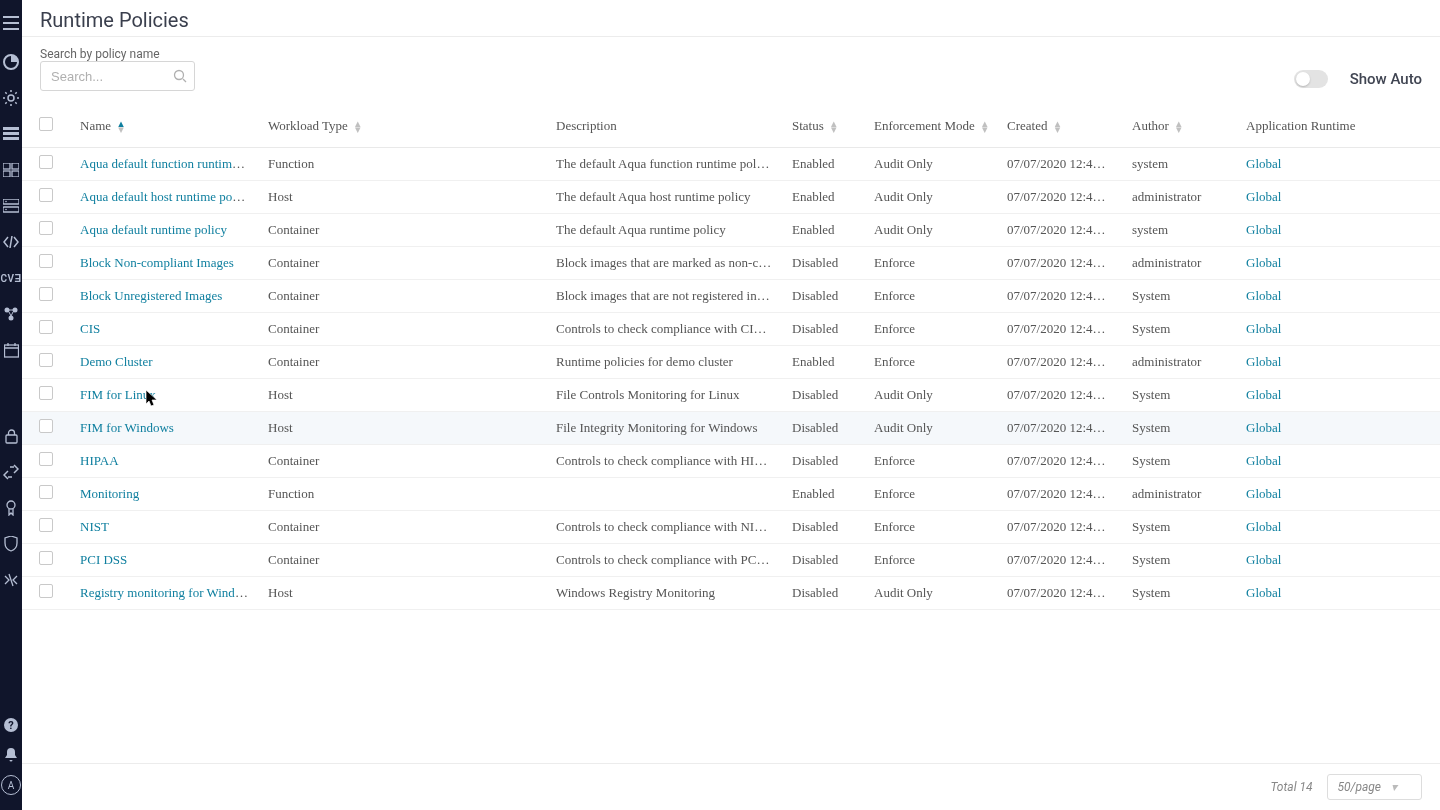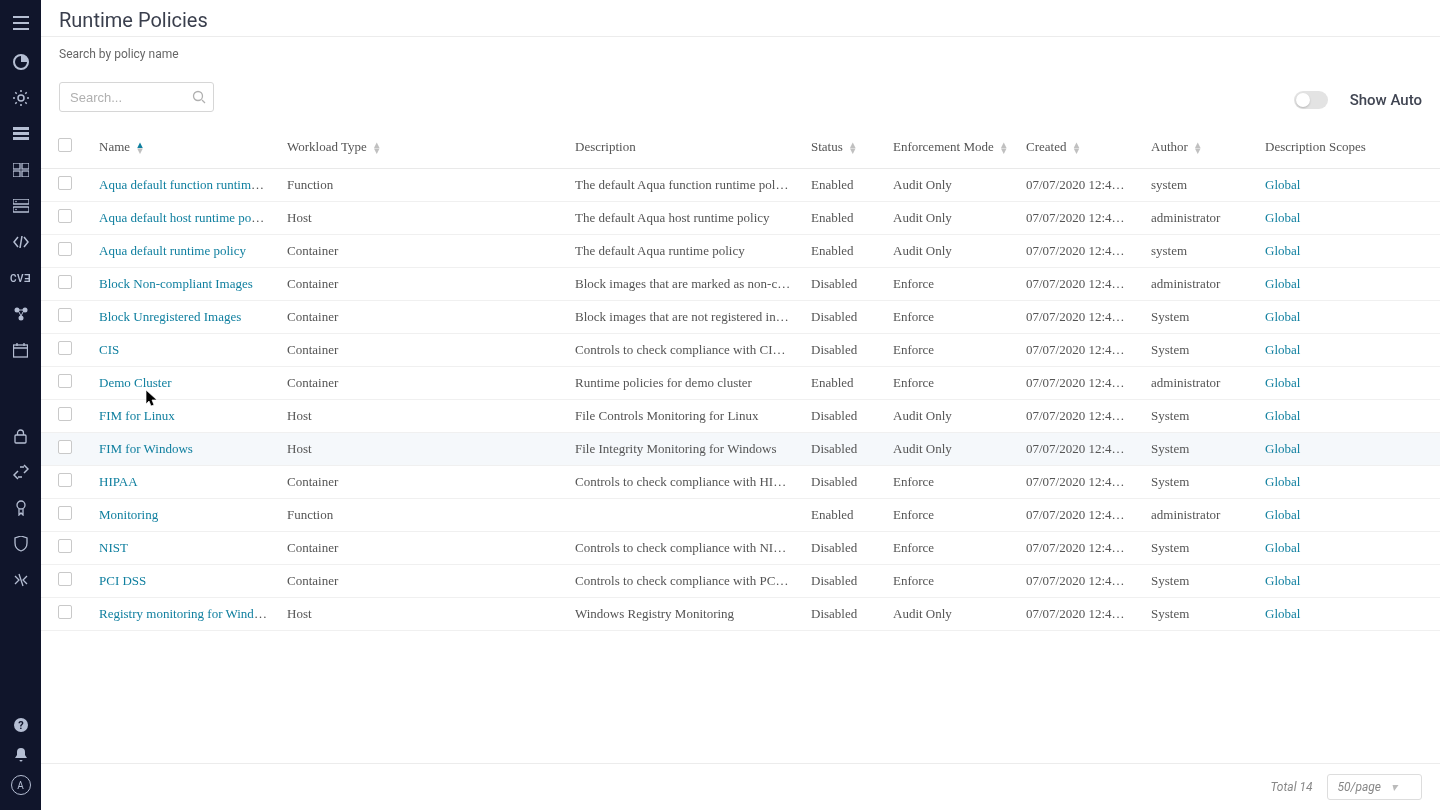--- a/index.html
+++ b/index.html
@@ -1,21 +1,21 @@
 <!DOCTYPE html>
 <html><head>
 <meta charset="utf-8">
 <style>
 * { box-sizing: border-box; margin: 0; padding: 0; }
 html, body { height: 100%; font-family: -apple-system, BlinkMacSystemFont, "Segoe UI", Roboto, Helvetica, Arial, sans-serif; }
 body { display: flex; background: #fff; color: #333; overflow: hidden; }
 
 
 .sidebar {
-  width: 41px; background: #10152b; color: #9aa0b8; display: flex; flex-direction: column;
+  width: 22px; background: #10152b; color: #9aa0b8; display: flex; flex-direction: column;
   align-items: center; padding-top: 6px; flex-shrink: 0;
 }
 .side-icon {
   width: 41px; height: 36px; display: flex; align-items: center; justify-content: center;
   cursor: pointer; color: #b5bed3; font-size: 16px;
 }
 .side-icon.menu { height: 34px; margin-bottom: 4px; }
 .side-spacer { flex: 1; }
 .side-footer { display: flex; flex-direction: column; align-items: center; padding-bottom: 10px; }
 .side-footer .side-icon { height: 30px; }
@@ -24,21 +24,21 @@
   display: flex; align-items: center; justify-content: center; font-size: 10px;
 }
 .cve-text { font-size: 10px; font-weight: 600; letter-spacing: 0.5px; }
 
 
 .main { flex: 1; display: flex; flex-direction: column; min-width: 0; }
 .header { padding: 8px 18px 4px; border-bottom: 1px solid #ececec; }
 .page-title { font-size: 20px; font-weight: 400; color: #3a3f4d; }
 
 .toolbar { display: flex; align-items: flex-end; padding: 10px 18px 14px; gap: 12px; }
-.search-group { display: flex; flex-direction: column; gap: 21px; }
+.search-group { display: flex; flex-direction: column; gap: 0; }
 .search-label { font-size: 12px; color: #666; }
 .search-wrap { position: relative; width: 155px; }
 .search-input {
   width: 100%; height: 30px; border: 1px solid #d6d6d6; border-radius: 3px;
   padding: 0 28px 0 10px; font-size: 13px; color: #555; outline: none;
 }
 .search-input::placeholder { color: #b0b0b0; }
 .search-icon { position: absolute; right: 8px; top: 7px; color: #b0b0b0; pointer-events: none; }
 
 .toolbar-right { margin-left: auto; display: flex; align-items: center; gap: 22px; padding-bottom: 3px; }
@@ -278,21 +278,21 @@
                 <span>▴</span>
                 <span>▾</span>
               </span>
           </th>
           <th><span>Author</span>
             <span class="sort-neutral">
                 <span>▴</span>
                 <span>▾</span>
               </span>
           </th>
-          <th><span>Description Scopes</span></th>
+          <th><span>Application Runtime</span></th>
         </tr>
       </thead>
       <tbody id="tbody">
           <tr>
             <td style="text-align:center"><span class="chk"></span></td>
             <td><span class="link">Aqua default function runtime policy</span></td>
             <td>Function</td>
             <td>The default Aqua function runtime policy</td>
             <td>Enabled</td>
             <td>Audit Only</td>

